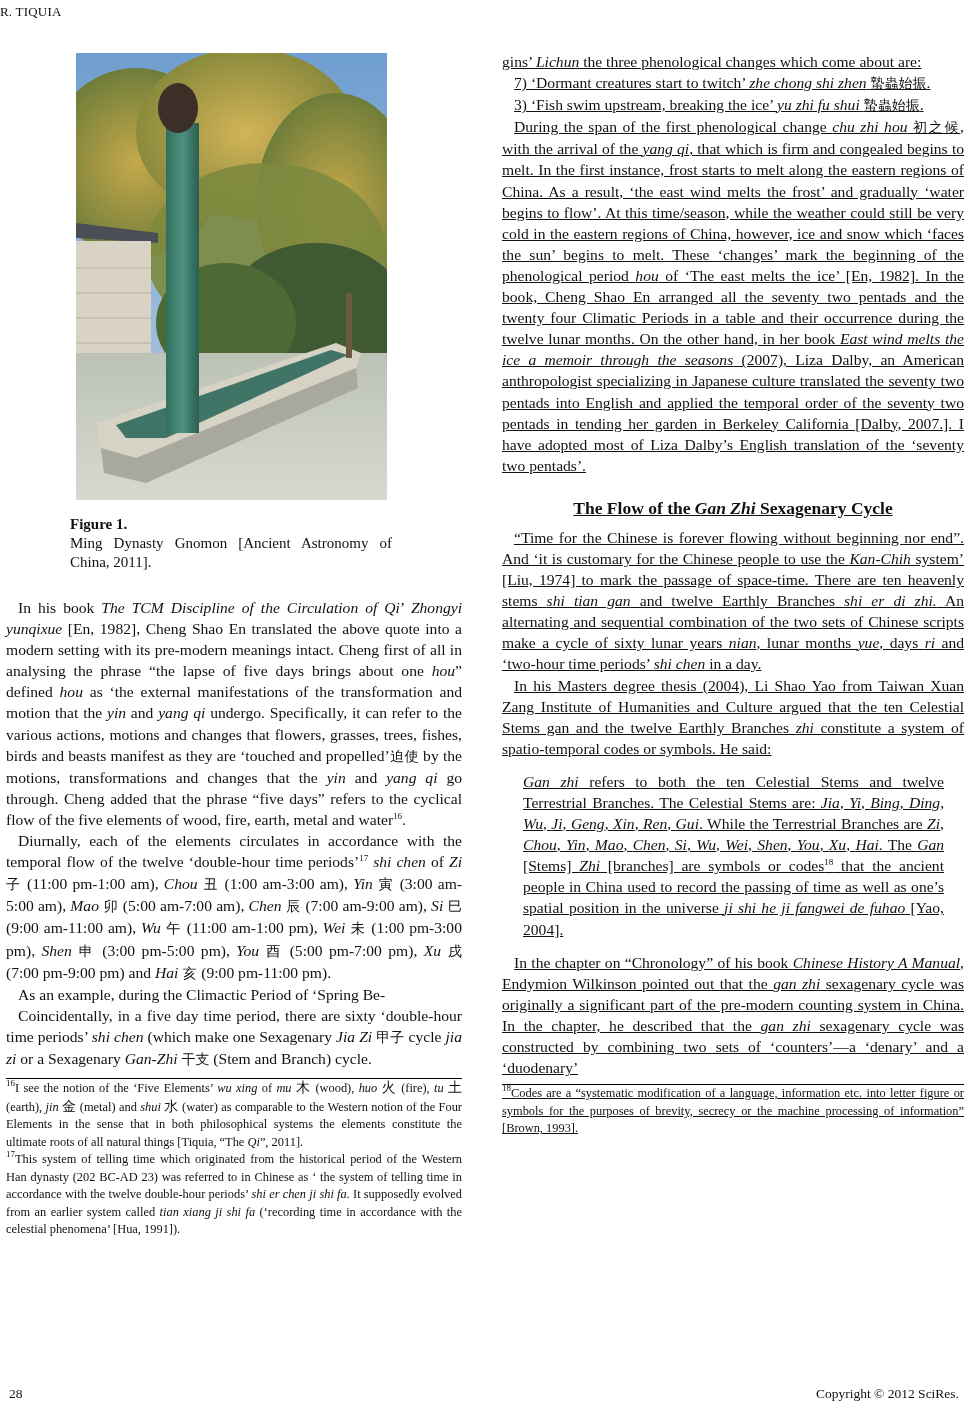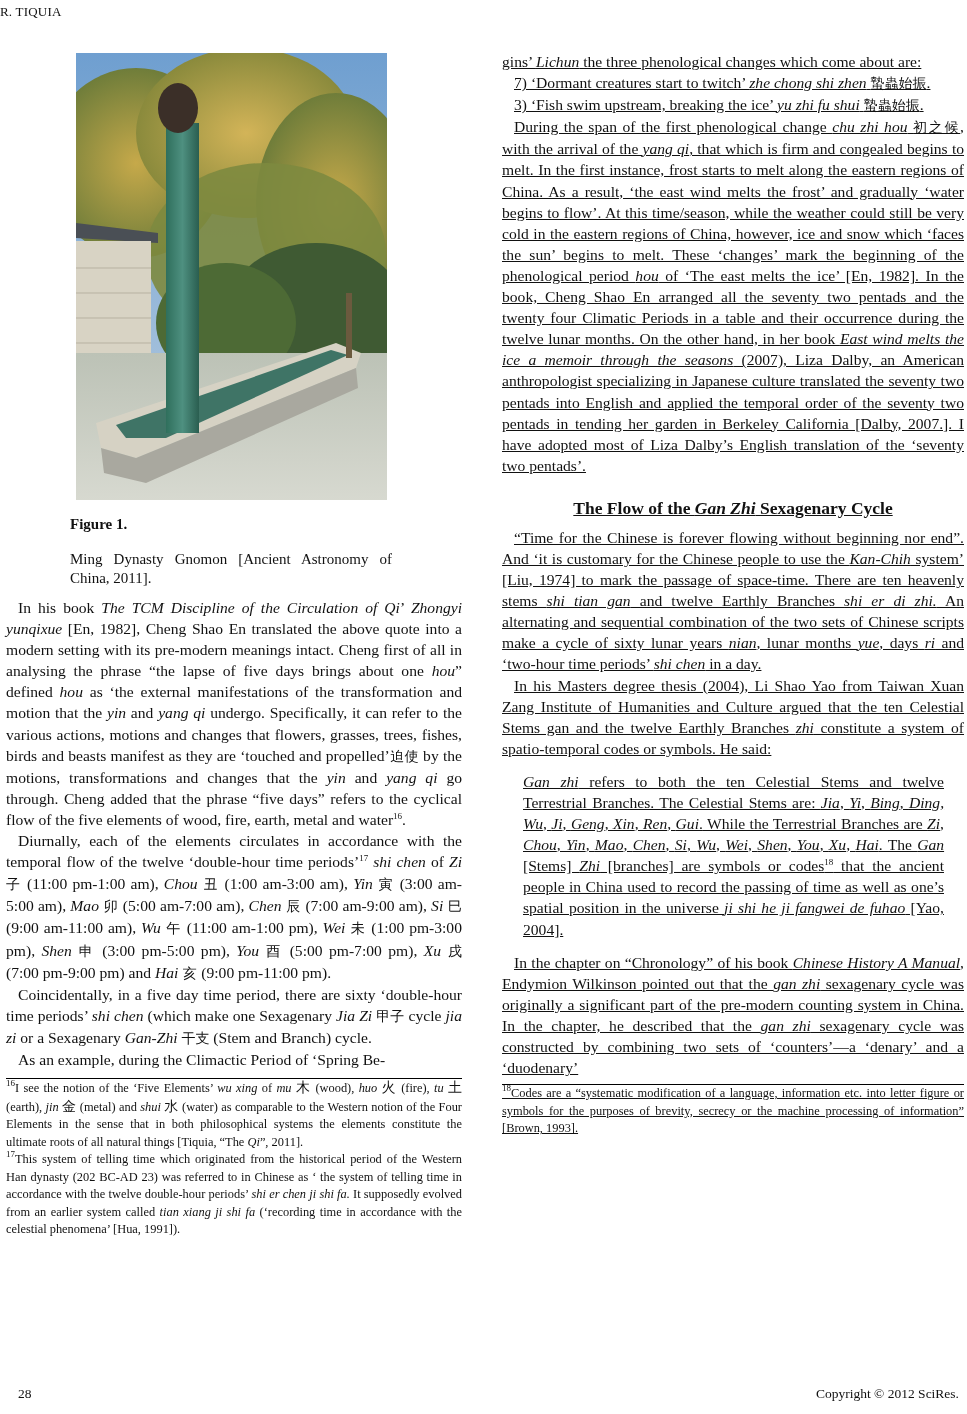--- a/index.html
+++ b/index.html
@@ -26,21 +26,21 @@
   .figure {
     position: absolute; left: 76px; top: 53px; width: 311px; height: 447px;
     overflow: hidden; background: #cfd7c8;
   }
   .figure svg { display: block; }
   .caption {
     position: absolute; left: 70px; top: 515px; width: 322px;
     font-size: 15px; line-height: 19px;
   }
   .caption .title { font-weight: bold; }
-  .caption .text { text-align: justify; margin-top: 16px; }
+  .caption .text { text-align: justify; }
   .section-heading {
     font-size: 17.5px; font-weight: bold; margin: 0;
   }
   .quote {
     margin: 0 0 0 21px; width: 421px; font-size: 15.6px; line-height: 21.1px; text-align: justify;
   }
   .fn-rule { height: 1px; background: #000; }
   .footnote { font-size: 12.4px; line-height: 17.5px; text-align: justify; margin: 0; }
   .folio { position: absolute; top: 1386px; font-size: 13.5px; }
 </style>
@@ -107,23 +107,23 @@
 <div class="caption">
   <div class="title">Figure 1.</div>
   <div class="text">Ming Dynasty Gnomon [Ancient Astronomy of China, 2011].</div>
 </div>
 
 <div class="col col-left" style="top:597px;">
   <p class="body"><span>In his book </span><i>The TCM Discipline of the Circulation of Qi</i><span>’ </span><i>Zhongyi yunqixue</i><span> [En, 1982], Cheng Shao En translated the above quote into a modern setting with its pre-modern meanings intact. Cheng first of all in analysing the phrase “the lapse of five days brings about one </span><i>hou</i><span>” defined </span><i>hou</i><span> as ‘the external manifestations of the transformation and motion that the </span><i>yin</i><span> and </span><i>yang qi</i><span> undergo. Specifically, it can refer to the various actions, motions and changes that flowers, grasses, trees, fishes, birds and beasts manifest as they are ‘touched and propelled’</span><span class="cjk">迫使</span><span> by the motions, transformations and changes that the </span><i>yin</i><span> and </span><i>yang qi</i><span> go through. Cheng added that the phrase “five days” refers to the cyclical flow of the five elements of wood, fire, earth, metal and water</span><sup>16</sup><span>.</span></p>
 
   <p class="body"><span>Diurnally, each of the elements circulates in accordance with the temporal flow of the twelve ‘double-hour time periods’</span><sup>17</sup><span> </span><i>shi chen</i><span> of </span><span id="branches-list"><span><i>Zi</i><span class="cjk"> 子 </span>(11:00 pm-1:00 am)</span><span>, <i>Chou</i><span class="cjk"> 丑 </span>(1:00 am-3:00 am)</span><span>, <i>Yin</i><span class="cjk"> 寅 </span>(3:00 am-5:00 am)</span><span>, <i>Mao</i><span class="cjk"> 卯 </span>(5:00 am-7:00 am)</span><span>, <i>Chen</i><span class="cjk"> 辰 </span>(7:00 am-9:00 am)</span><span>, <i>Si</i><span class="cjk"> 巳 </span>(9:00 am-11:00 am)</span><span>, <i>Wu</i><span class="cjk"> 午 </span>(11:00 am-1:00 pm)</span><span>, <i>Wei</i><span class="cjk"> 未 </span>(1:00 pm-3:00 pm)</span><span>, <i>Shen</i><span class="cjk"> 申 </span>(3:00 pm-5:00 pm)</span><span>, <i>You</i><span class="cjk"> 酉 </span>(5:00 pm-7:00 pm)</span><span>, <i>Xu</i><span class="cjk"> 戌 </span>(7:00 pm-9:00 pm)</span><span> and <i>Hai</i><span class="cjk"> 亥 </span>(9:00 pm-11:00 pm)</span>.</span></p>
 
+  <p class="body"><span>As an example, during the Climactic Period of ‘Spring Be-</span></p>
+
   <p class="body"><span>Coincidentally, in a five day time period, there are sixty ‘double-hour time periods’ </span><i>shi chen</i><span> (which make one Sexagenary </span><i>Jia Zi</i> <span class="cjk">甲子</span><span> cycle </span><i>jia zi</i><span> or a Sexagenary </span><i>Gan-Zhi</i> <span class="cjk">干支</span><span> (Stem and Branch) cycle.</span></p>
-
-  <p class="body"><span>As an example, during the Climactic Period of ‘Spring Be-</span></p>
 
   <div class="fn-rule" style="margin-top:8px;"></div>
 
   <p class="footnote"><sup>16</sup><span>I see the notion of the ‘Five Elements’ </span><i>wu xing</i><span> of </span><i>mu</i> <span class="cjk">木</span><span> (wood), </span><i>huo</i> <span class="cjk">火</span><span> (fire), </span><i>tu</i> <span class="cjk">土</span><span> (earth), </span><i>jin</i> <span class="cjk">金</span><span> (metal) and </span><i>shui</i> <span class="cjk">水</span><span> (water) as comparable to the Western notion of the Four Elements in the sense that in both philosophical systems the elements constitute the ultimate roots of all natural things [Tiquia, “The </span><i>Qi</i><span>”, 2011].</span></p>
 
   <p class="footnote"><sup>17</sup><span>This system of telling time which originated from the historical period of the Western Han dynasty (202 BC-AD 23) was referred to in Chinese as ‘ the system of telling time in accordance with the twelve double-hour periods’ </span><i>shi er chen ji shi fa.</i><span> It supposedly evolved from an earlier system called </span><i>tian xiang ji shi fa</i><span> (‘recording time in accordance with the celestial phenomena’ [Hua, 1991]).</span></p>
 </div>
 
 <div class="col col-right" style="top:51px;text-decoration:underline;">
   <p class="body noindent"><span>gins’ </span><i>Lichun</i><span> the three phenological changes which come about are:</span></p>
@@ -140,14 +140,14 @@
   <p class="body"><span>In his Masters degree thesis (2004), Li Shao Yao from Taiwan Xuan Zang Institute of Humanities and Culture argued that the ten Celestial Stems gan and the twelve Earthly Branches </span><i>zhi</i><span> constitute a system of spatio-temporal codes or symbols. He said:</span></p>
 
   <div class="quote" style="margin-top:12px; margin-bottom:12px;"><i>Gan zhi</i><span> refers to both the ten Celestial Stems and twelve Terrestrial Branches. The Celestial Stems are: </span><span id="stems-list"><i>Jia</i>, <i>Yi</i>, <i>Bing</i>, <i>Ding</i>, <i>Wu</i>, <i>Ji</i>, <i>Geng</i>, <i>Xin</i>, <i>Ren</i>, <i>Gui</i>.</span><span> While the Terrestrial Branches are </span><span id="quote-branches-list"><i>Zi</i>, <i>Chou</i>, <i>Yin</i>, <i>Mao</i>, <i>Chen</i>, <i>Si</i>, <i>Wu</i>, <i>Wei</i>, <i>Shen</i>, <i>You</i>, <i>Xu</i>, <i>Hai</i></span><span>. The </span><i>Gan</i><span> [Stems] </span><i>Zhi</i><span> [branches] are symbols or codes</span><sup>18</sup><span> that the ancient people in China used to record the passing of time as well as one’s spatial position in the universe </span><i>ji shi he ji fangwei de fuhao</i><span> [Yao, 2004].</span></div>
 
   <p class="body"><span>In the chapter on “Chronology” of his book </span><i>Chinese History A Manual</i><span>, Endymion Wilkinson pointed out that the </span><i>gan zhi</i><span> sexagenary cycle was originally a significant part of the pre-modern counting system in China. In the chapter, he described that the </span><i>gan zhi</i><span> sexagenary cycle was constructed by combining two sets of ‘counters’—a ‘denary’ and a ‘duodenary’</span></p>
 
   <div class="fn-rule" style="margin-top:6px;"></div>
   <p class="footnote"><sup>18</sup><span>Codes are a “systematic modification of a language, information etc. into letter figure or symbols for the purposes of brevity, secrecy or the machine processing of information” [Brown, 1993].</span></p>
 </div>
 
-<div class="folio" style="left:18px;">28</div>
+<div class="folio" style="left:9px;">28</div>
 <div class="folio" style="right:8px;">Copyright © 2012 SciRes.</div>
 
 </body></html>

